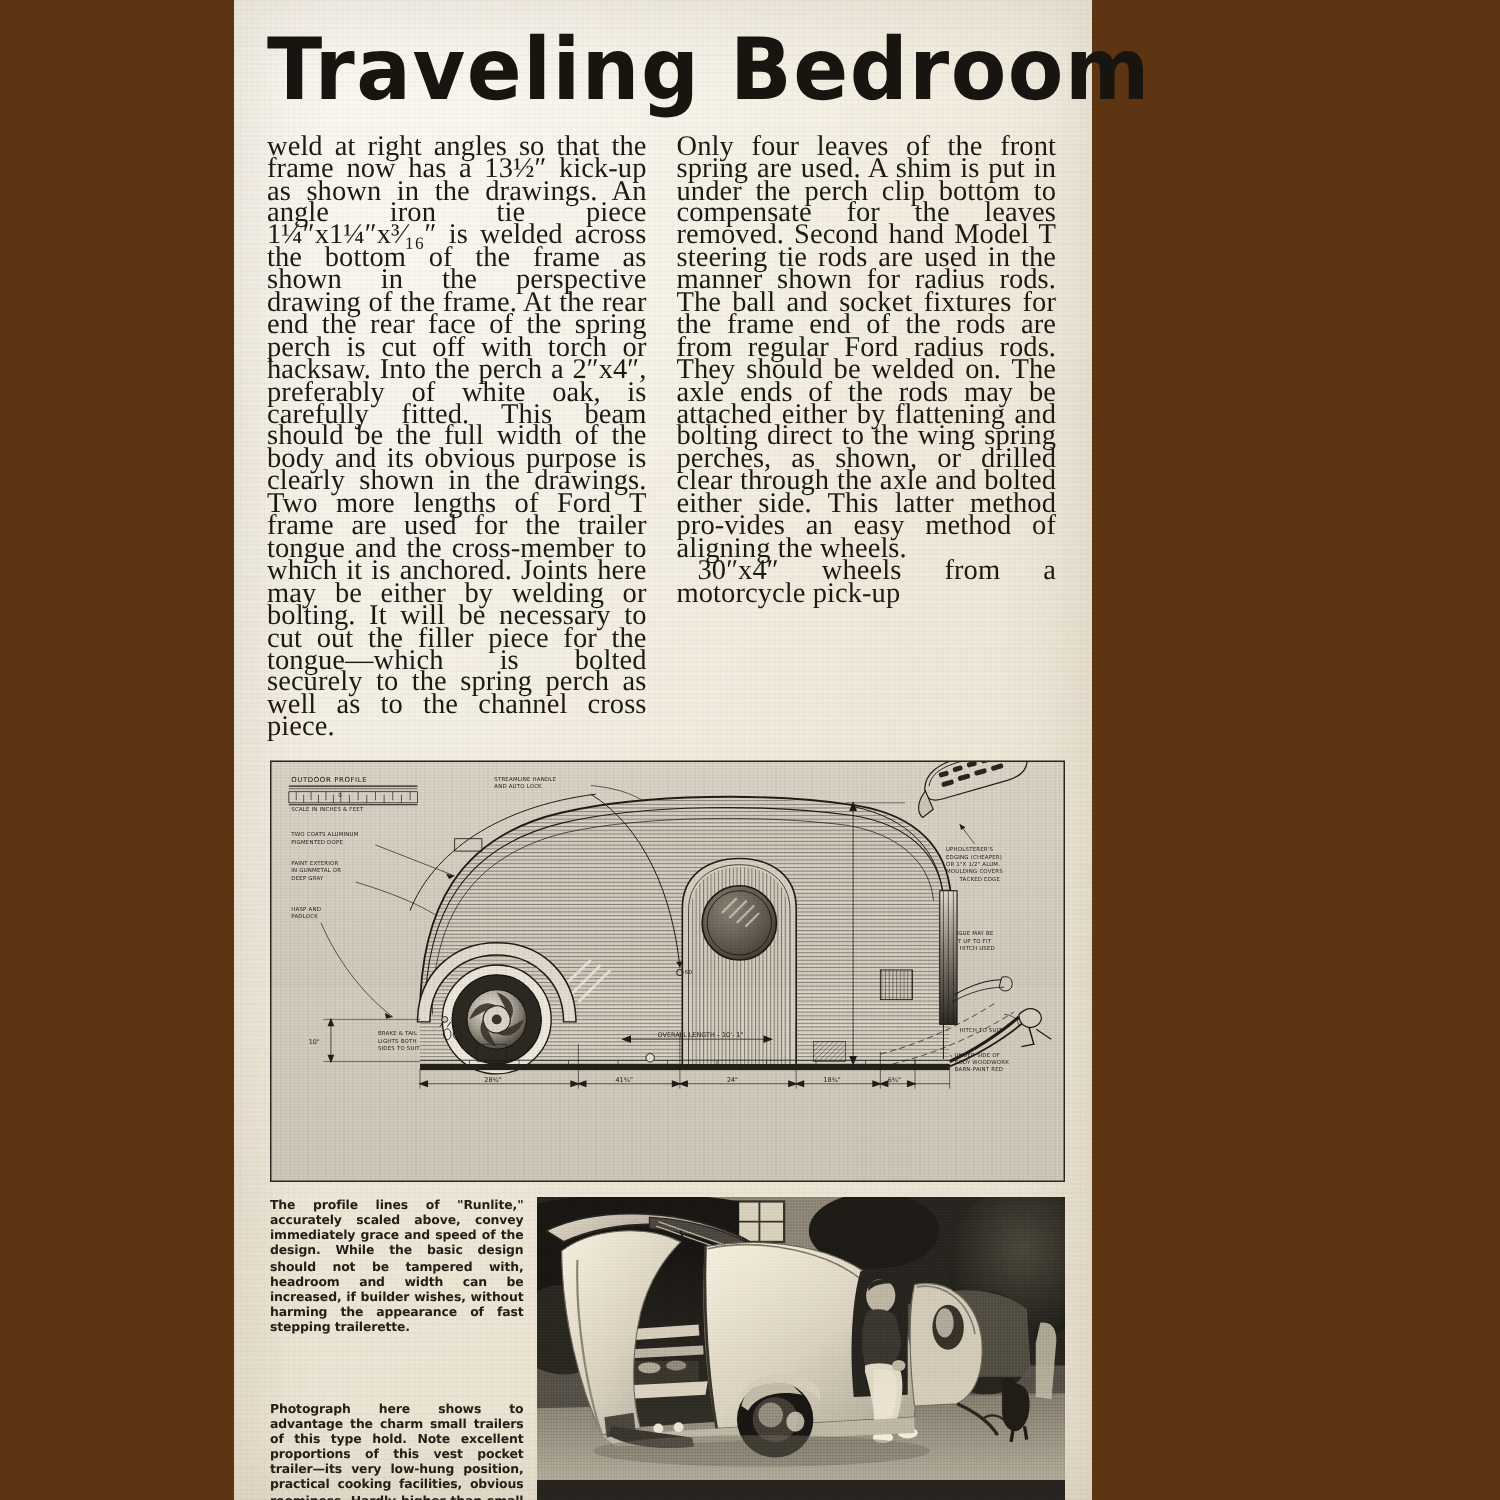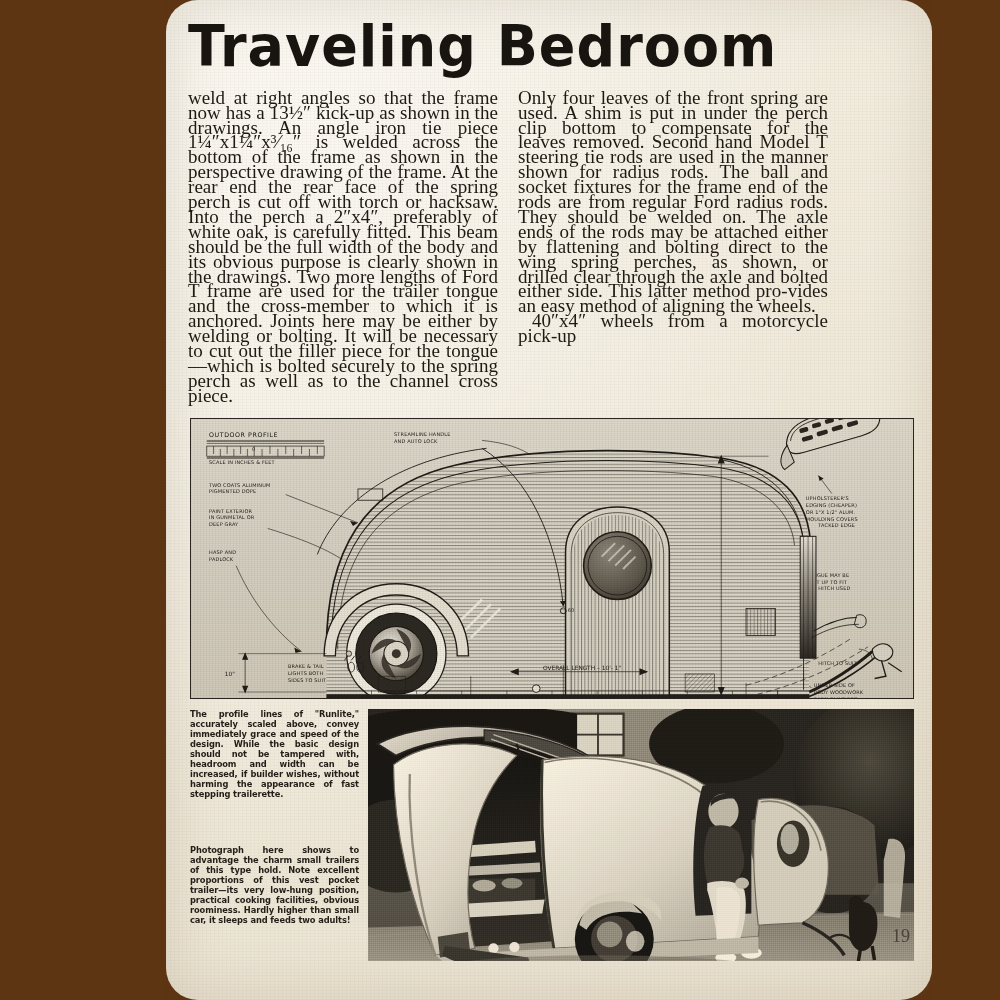--- a/index.html
+++ b/index.html
@@ -8,27 +8,26 @@
     width: 1000px; height: 1000px;
     background: #5d3512;
     font-family: "Liberation Serif", serif;
     overflow: hidden;
     position: relative;
   }
 
   
   #page {
     position: absolute;
-    left: 166px; top: 0; width: 766px; height: 1000px;
+    left: 156px; top: 0; width: 572px; height: 1000px;
     background: #f2eee2;
     background-image:
       radial-gradient(ellipse at 20% 12%, rgba(255,255,255,.55), rgba(255,255,255,0) 60%),
       linear-gradient(160deg, #f4f0e4 0%, #efe9da 45%, #e9e2d0 100%);
     box-shadow: inset 0 0 60px rgba(120,100,70,.18);
-    border-radius: 32px;
   }
   
   #page::after {
     content: ""; position: absolute; inset: 0; pointer-events: none;
     background-image:
       repeating-linear-gradient(0deg, rgba(140,120,90,.035) 0 1px, rgba(0,0,0,0) 1px 3px),
       repeating-linear-gradient(90deg, rgba(140,120,90,.03) 0 1px, rgba(0,0,0,0) 1px 4px);
     mix-blend-mode: multiply;
   }
   .inner { position: relative; z-index: 3; padding: 0 10px; }
@@ -138,21 +137,21 @@
   <div class="inner">
 
     <h1 id="headline">Traveling Bedroom</h1>
 
     <div id="columns">
       <div class="col">
         <p>weld at right angles so that the frame now has a 13½″ kick-up as shown in the drawings. An angle iron tie piece 1¼″x1¼″x³⁄₁₆″ is welded across the bottom of the frame as shown in the perspective drawing of the frame.  At the rear end the rear face of the spring perch is cut off with torch or hacksaw. Into the perch a 2″x4″, preferably of white oak, is carefully fitted.  This beam should be the full width of the body and its obvious purpose is clearly shown in the drawings. Two more lengths of Ford T frame are used for the trailer tongue and the cross-member to which it is anchored.  Joints here may be either by welding or bolting.  It will be necessary to cut out the filler piece for the tongue—which is bolted securely to the spring perch as well as to the channel cross piece.</p>
       </div>
       <div class="col">
         <p>Only four leaves of the front spring are used.  A shim is put in under the perch clip bottom to compensate for the leaves removed. Second hand Model T steering tie rods are used in the manner shown for radius rods. The ball and socket fixtures for the frame end of the rods are from regular Ford radius rods. They should be welded on.  The axle ends of the rods may be attached either by flattening and bolting direct to the wing spring perches, as shown, or drilled clear through the axle and bolted either side.  This latter method pro-vides an easy method of aligning the wheels.</p>
-        <p>40″x4″ wheels from a motorcycle pick-up</p>
+        <p>30″x4″ wheels from a motorcycle pick-up</p>
       </div>
     </div>
 
     <div id="drawing">
       <svg viewBox="0 0 640 270" preserveAspectRatio="none">
         <defs>
 
           <pattern id="sidingH" width="6" height="3" patternUnits="userSpaceOnUse">
             <rect width="6" height="3" fill="none"></rect>
             <line x1="0" y1="1.2" x2="6" y2="1.2" stroke="#3b342c" stroke-width="0.45"></line>

